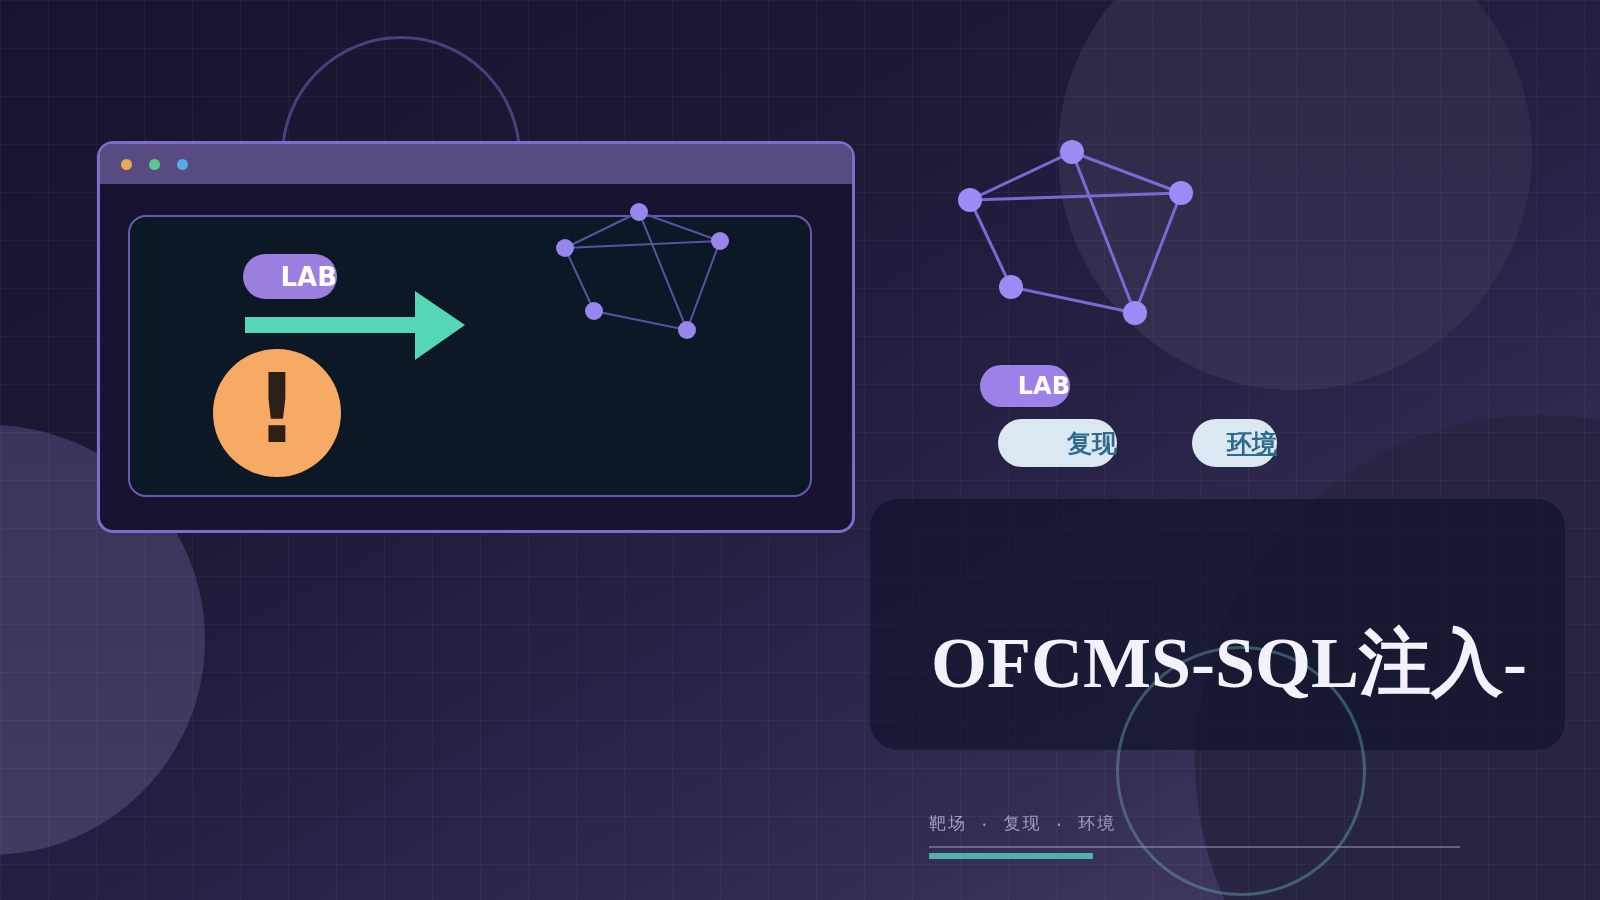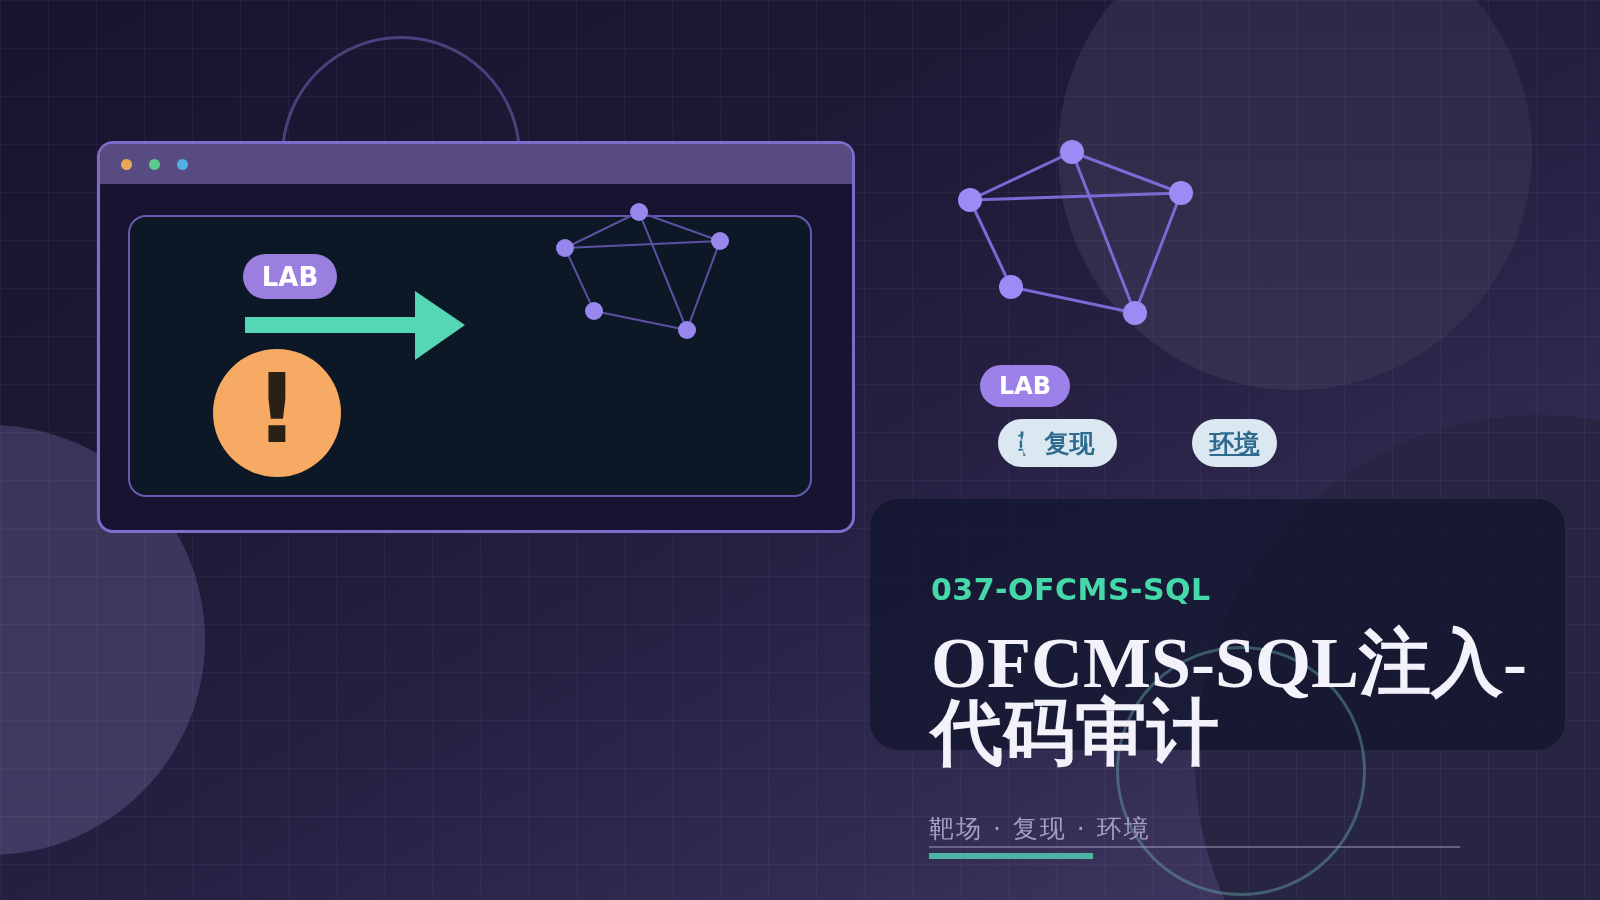--- a/index.html
+++ b/index.html
@@ -25,26 +25,26 @@
   .ring-teal { left:1116px; top:646px; width:244px; height:244px;
     border:3px solid rgba(104,176,176,0.42); background:transparent; }
 
   
   .card { left:870px; top:499px; width:695px; height:251px; border-radius:28px;
     background:rgba(16,21,44,0.72); }
   .eyebrow { left:931px; top:572px; font-size:30px; font-weight:800;
     color:#45d9a9; letter-spacing:0.5px; }
   .card-title { left:931px; top:628px; font-size:72px; line-height:70px;
     font-weight:800; color:#f3f1fa;font-family:Liberation Serif, serif; }
-  .card-subtitle { left:929px; top:812px; font-size:25px; color:#a79dc4; letter-spacing:2px; }
+  .card-subtitle { left:929px; top:812px; font-size:17px; color:#a79dc4; letter-spacing:2px;font-family:Liberation Mono, monospace; }
   .divider { left:929px; top:846px; width:531px; height:2px; background:rgba(165,155,198,0.5); }
   .teal-bar { left:929px; top:853px; width:164px; height:6px; background:#4db3a2; }
 
   
-  .pill { position:absolute; display:flex; align-items:center; justify-content:center;
+  .pill { position:absolute; display:flex; align-items:center; justify-content:flex-end;
     border-radius:999px; font-weight:800; }
   .pill-lab { background:#9c82e8; color:#ffffff; }
   .hero-lab { left:980px; top:365px; width:90px; height:42px; font-size:24px; }
   .tag { background:#dbe7f1; color:#2e6b8f; top:419px; height:48px; font-size:25px; }
   .tag-0 { left:998px;  width:91px; }
   .tag-1 { left:1022px; width:95px; }
   .tag-2 { left:1192px; width:85px;text-decoration:underline; }
 
   
   .window { left:97px; top:141px; width:758px; height:392px; border-radius:16px;
@@ -73,24 +73,22 @@
 <div class="stage">
 
   <div class="circle circle-tr"></div>
   <div class="circle circle-bl"></div>
   <div class="circle circle-br"></div>
   <div class="grid-overlay"></div>
   <div class="circle ring-tl"></div>
 
   <div class="abs card"></div>
   <div class="circle ring-teal"></div>
-  <div class="abs eyebrow">037-OFCMS-SQL</div>
   <div class="abs card-title">
     <div>OFCMS-SQL注入-</div>
-    <div>代码审计</div>
   </div>
   <div class="abs card-subtitle">靶场 · 复现 · 环境</div>
   <div class="abs divider"></div>
   <div class="abs teal-bar"></div>
 
   <div class="pill pill-lab hero-lab">
     <span>LAB</span>
   </div>
   <div class="pill tag tag-0">
     <span>靶场</span>

